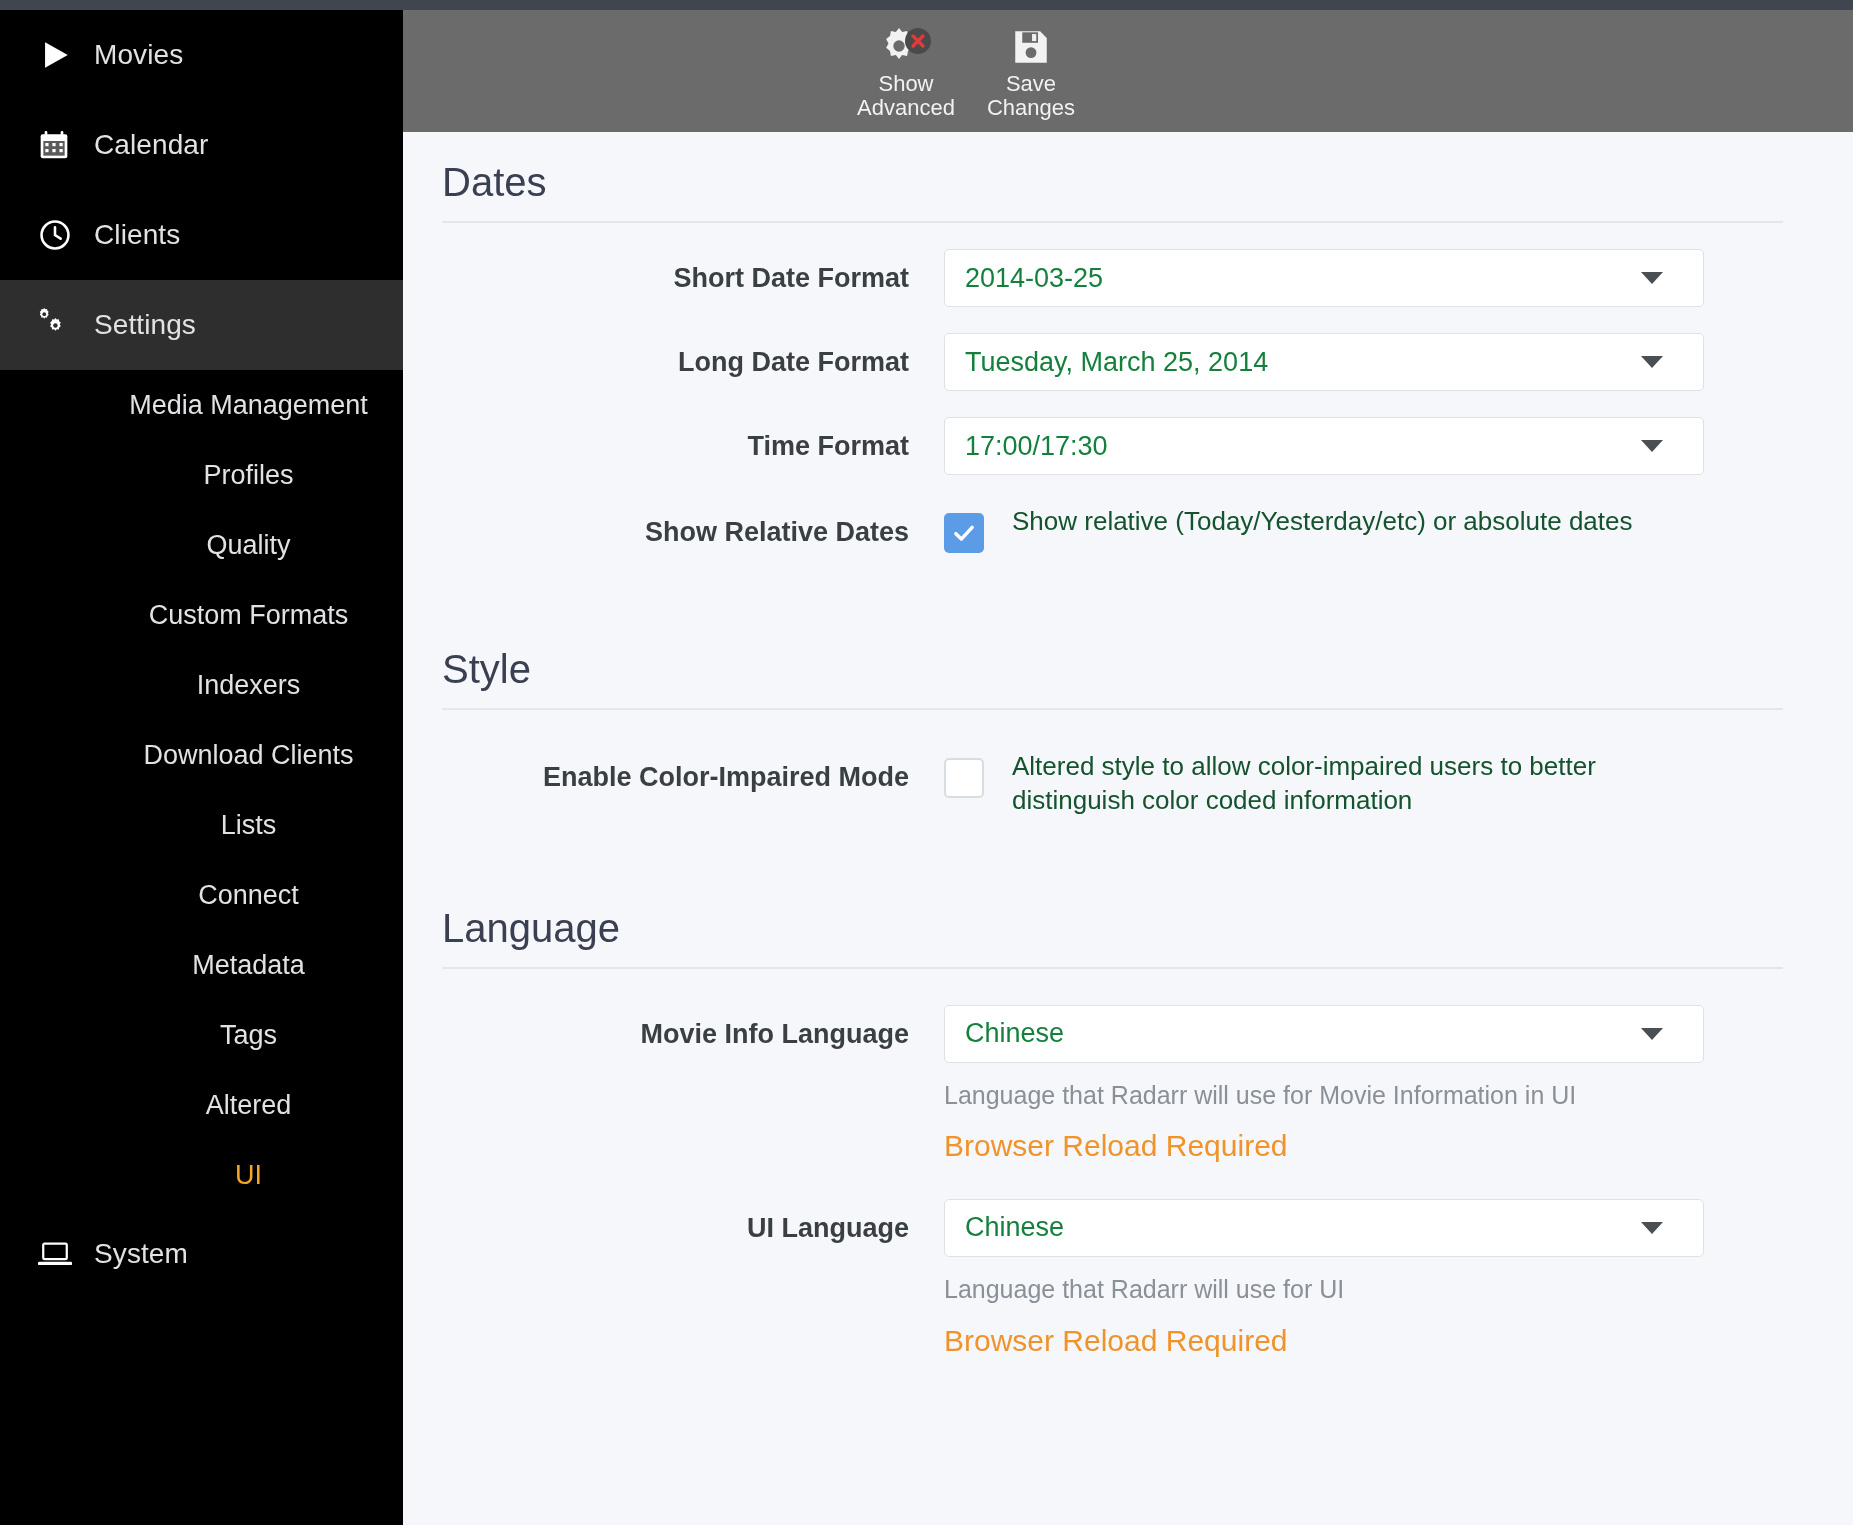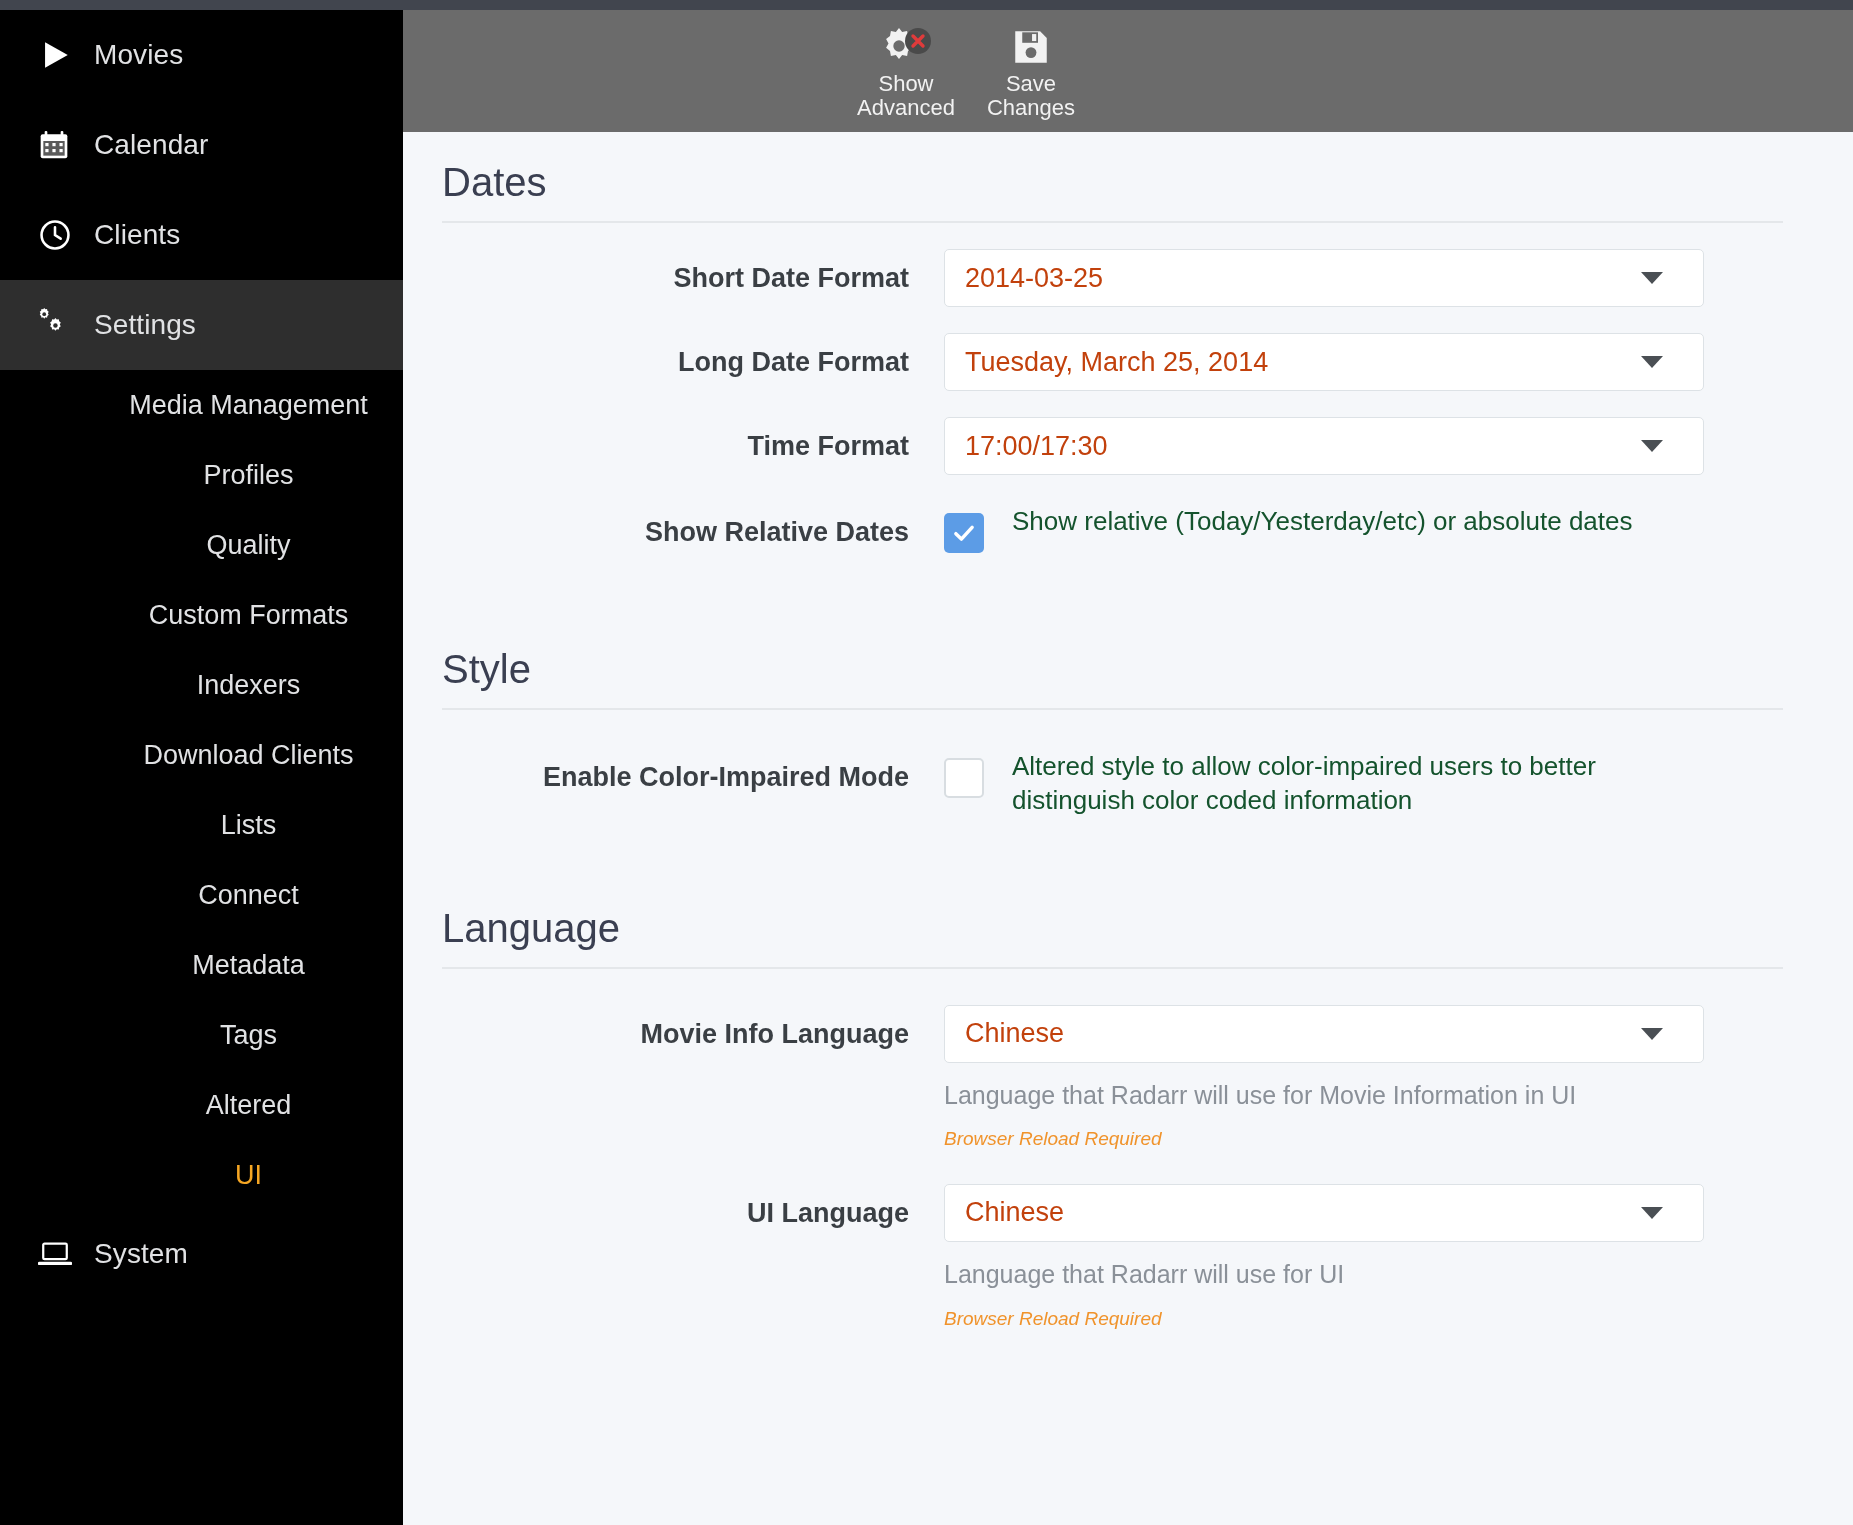--- a/index.html
+++ b/index.html
@@ -96,39 +96,39 @@
   .form-field { flex: 1; max-width: 760px; }
 
   .select {
     position: relative;
     height: 58px; width: 100%;
     background: #ffffff;
     border: 1px solid #dde2e6;
     border-radius: 5px;
     display: flex; align-items: center;
     padding: 0 20px;
-    font-size: 27px; color: #c2410c;
+    font-size: 27px; color: #15803d;
     cursor: pointer;
   }
   .caret {
     position: absolute; right: 40px; top: 50%;
     transform: translateY(-50%);
     width: 0; height: 0;
     border-left: 11px solid transparent;
     border-right: 11px solid transparent;
     border-top: 12px solid #4a4f54;
   }
 
   .help-text {
     font-size: 25px; color: #8a9098;
     padding-top: 16px; line-height: 1.35;
   }
   .warn-text {
-    font-size: 19px; color: #f0932b;
-    padding-top: 14px; line-height: 1.35; font-style: italic;
+    font-size: 30px; color: #f0932b;
+    padding-top: 14px; line-height: 1.35;
   }
 
   .checkbox-wrap { display: flex; align-items: flex-start; padding-top: 2px; }
   .cb {
     width: 40px; height: 40px; min-width: 40px;
     border-radius: 5px;
     margin-top: 8px;
     display: flex; align-items: center; justify-content: center;
     cursor: pointer;
   }

